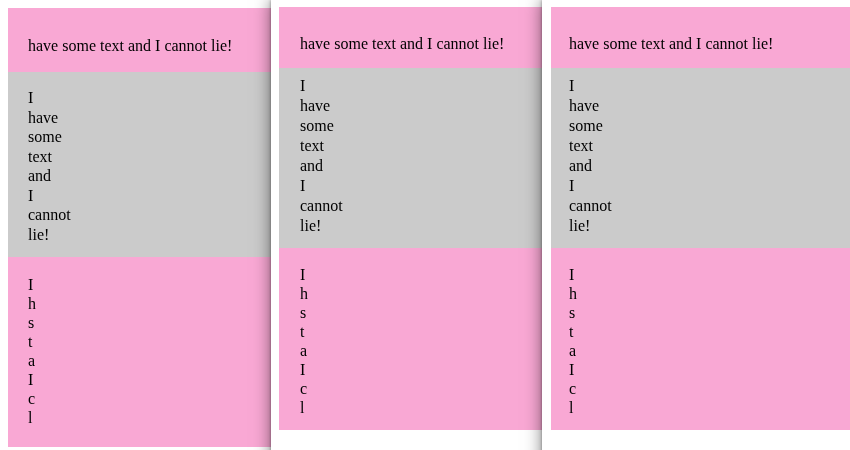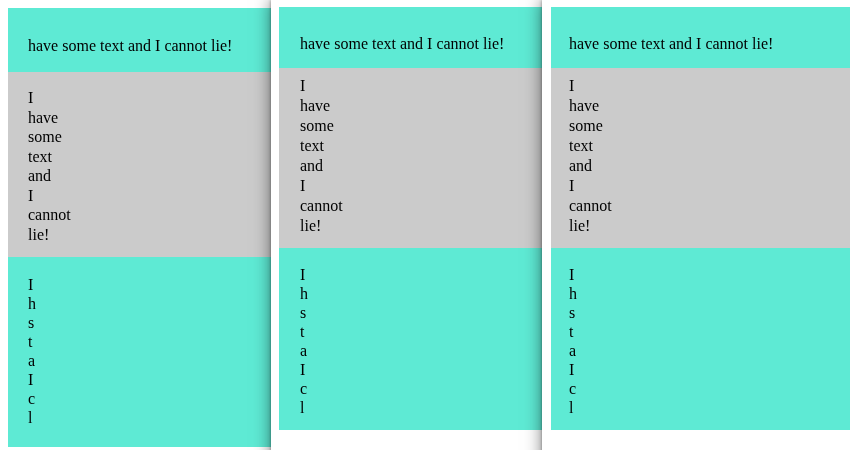--- a/index.html
+++ b/index.html
@@ -12,21 +12,21 @@
   .stage{position:absolute;inset:0;}
   .card{
     position:absolute;top:0;height:480px;background:#ffffff;
     box-shadow:0 0 16px rgba(0,0,0,0.50), 0 0 3px rgba(0,0,0,0.35);
   }
   .c1{left:0;   width:271px; z-index:1;}
   .c2{left:271px;width:271px; z-index:2;}
   .c3{left:542px;width:310px; z-index:3;}
 
   .box{box-sizing:border-box;display:block;}
-  .light{background:#5eead4;}
+  .light{background:#f9a8d4;}
   .dark{background:#cbcbcb;}
   .lines{white-space:pre-line;}
 
   
   .c1 .box{margin-left:8px;}
   .c1 .box-a{margin-top:8px;height:64px;padding:28px 0 0 20px;line-height:20px;}
   .c1 .box-b{height:185px;padding:16px 0 0 20px;line-height:19.5px;}
   .c1 .box-c{height:190px;padding:18px 0 0 20px;line-height:19px;}
 
   

